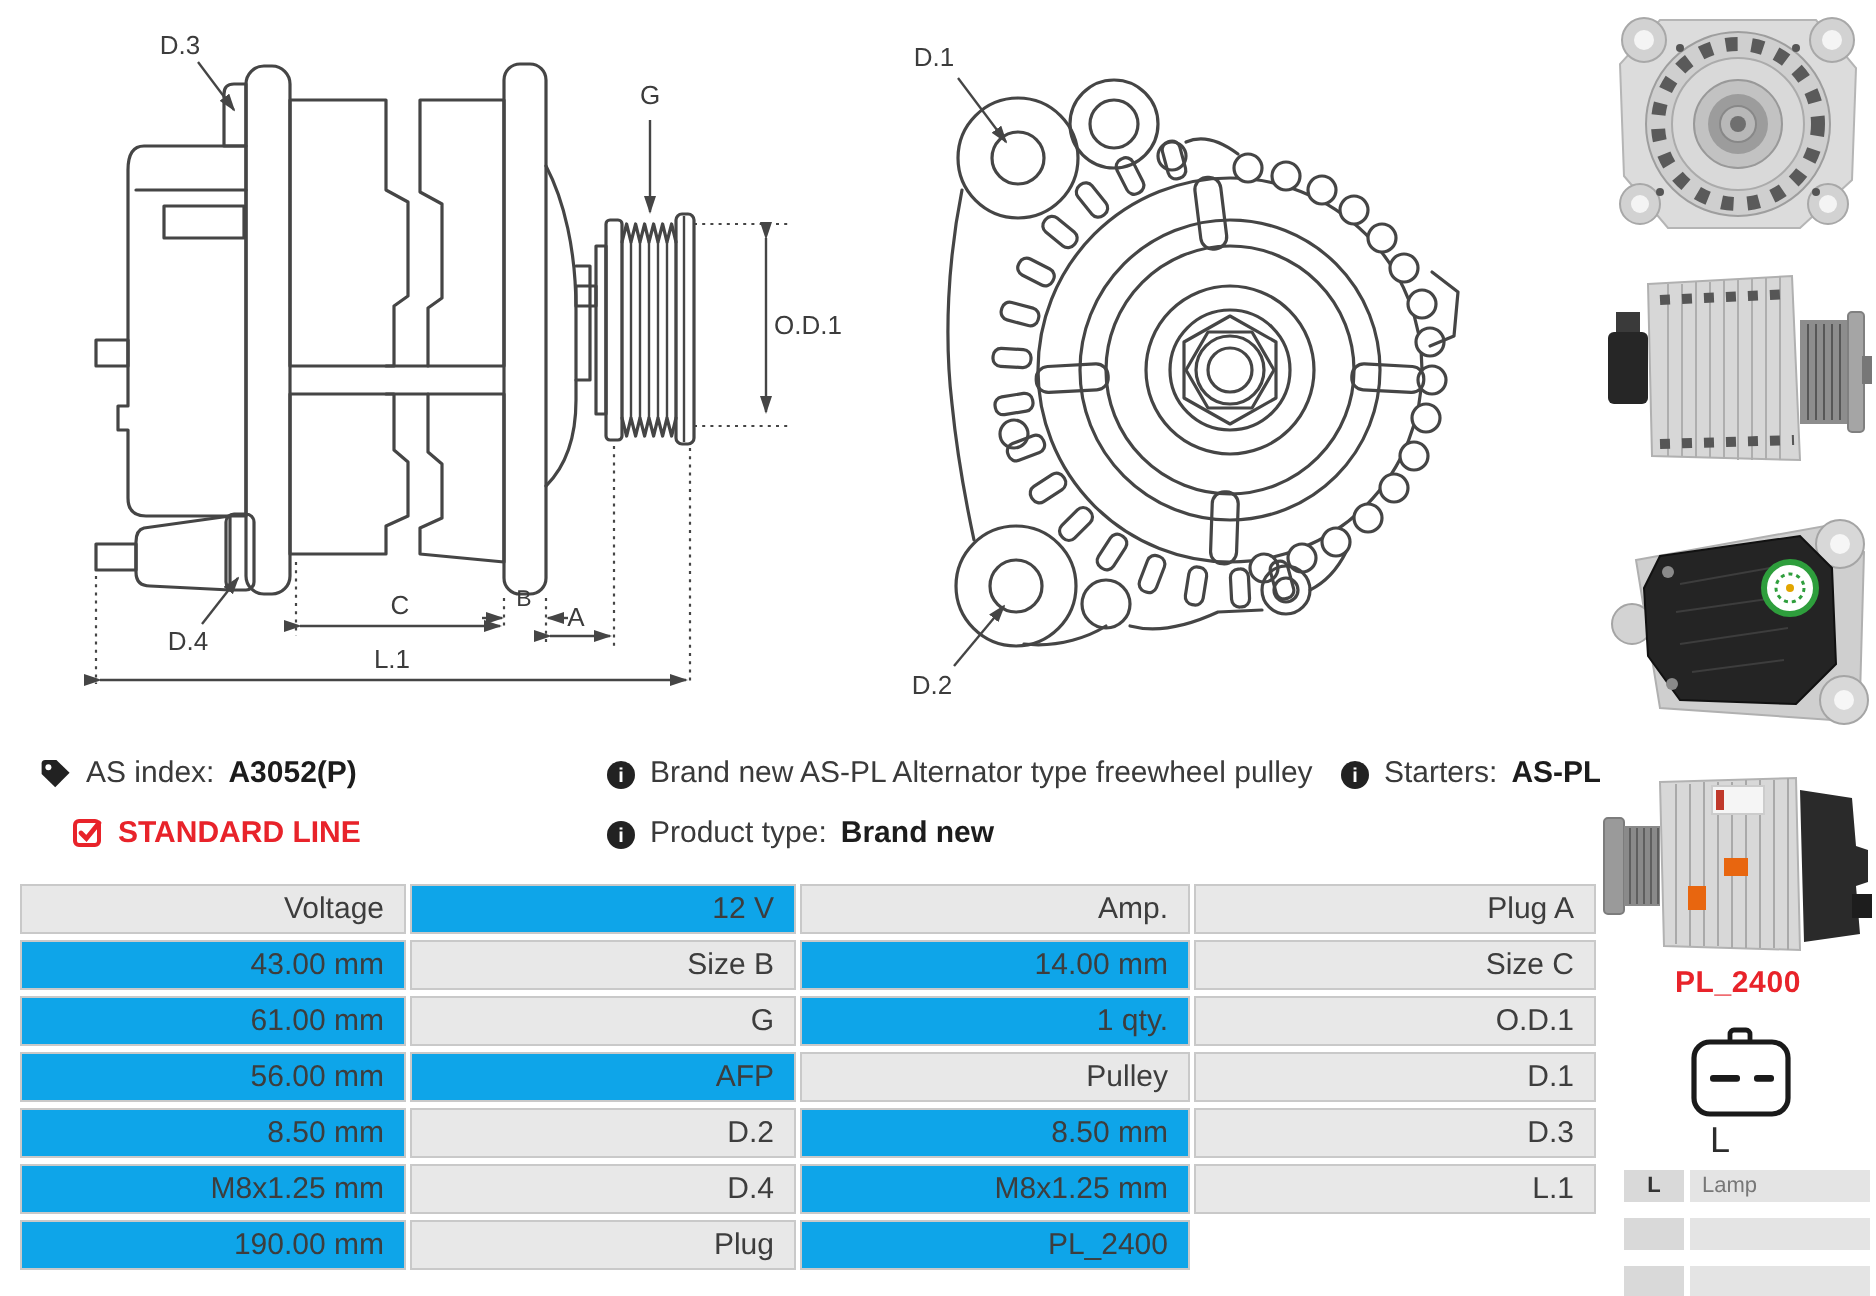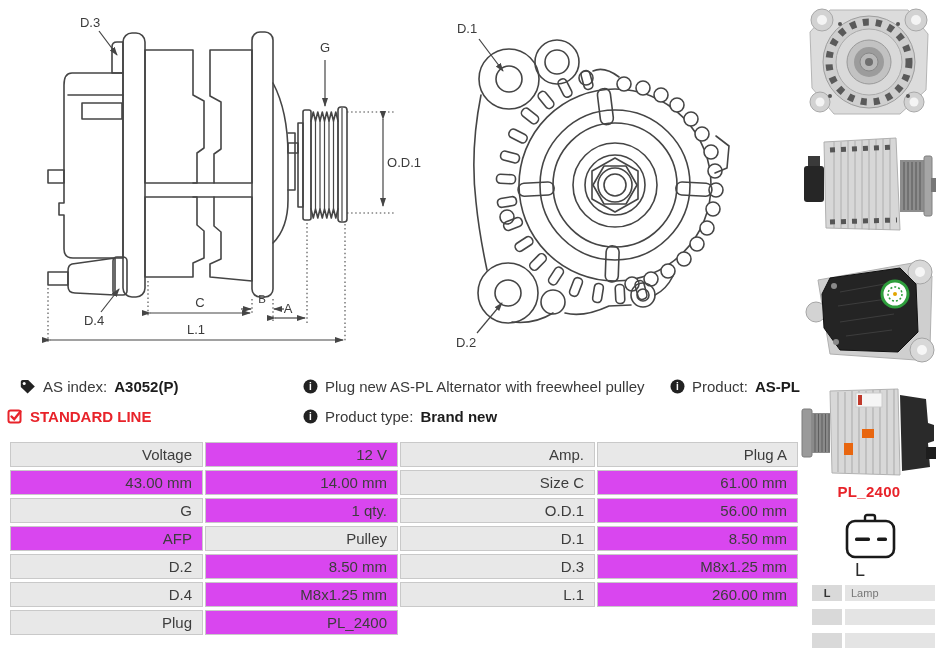--- a/index.html
+++ b/index.html
@@ -6,30 +6,30 @@
   .stage{position:relative;width:938px;height:648px;background:#fff;overflow:hidden;
          font-family:"Liberation Sans",sans-serif;color:#3a3a3a;}
   svg text{font-family:"Liberation Sans",sans-serif;}
   .dim{font-size:13px;fill:#3c3c3c;text-anchor:middle;}
   .dim-small{font-size:11.5px;fill:#3c3c3c;text-anchor:middle;}
   .ln{stroke:#454545;stroke-width:1.6;fill:none;stroke-linejoin:round;stroke-linecap:round;}
   .lnthin{stroke:#454545;stroke-width:1.2;fill:none;}
   .dot{stroke:#454545;stroke-width:1.1;fill:none;stroke-dasharray:1.5 2.6;}
   .scallop{stroke:#454545;stroke-width:1.6;fill:#ffffff;}
   .abs{position:absolute;}
-  .inforow{position:absolute;font-size:15px;color:#3a3a3a;display:flex;align-items:center;gap:7px;white-space:nowrap;}
+  .inforow{position:absolute;font-size:15px;color:#3a3a3a;display:flex;align-items:flex-end;gap:7px;white-space:nowrap;}
   .inforow b{color:#1c1c1c;}
   .red-bold{color:#e8232a;font-weight:bold;}
   .icon{display:inline-block;flex:0 0 auto;}
   .spec{position:absolute;left:10px;top:442px;display:grid;
         grid-template-columns:193px 193px 195px 201px;grid-auto-rows:25px;gap:3px 2px;}
   .cell{box-sizing:border-box;border:1px solid #c9c9c9;display:flex;align-items:center;
         justify-content:flex-end;padding-right:10px;font-size:15px;color:#3d3d3d;}
   .lblc{background:#e8e8e8;}
-  .valc{background:#d946ef;}
+  .valc{background:#0ea5e9;}
   .photo{position:absolute;left:800px;width:138px;background:#fff;}
   .plug-title{position:absolute;left:800px;top:483px;width:138px;text-align:center;
               font-size:15px;font-weight:bold;color:#e8232a;letter-spacing:.3px;}
   .pin-letter{position:absolute;left:840px;top:560px;width:40px;text-align:center;
               font-size:18px;color:#2c2c2c;}
   .pintable{position:absolute;left:812px;top:585px;display:grid;
             grid-template-columns:30px 90px;grid-auto-rows:16px;gap:8px 3px;}
   .pincell{font-size:11px;display:flex;align-items:center;}
   .pk{background:#d9d9d9;justify-content:center;font-weight:bold;color:#333;}
   .pv{background:#e4e4e4;padding-left:6px;color:#777;font-size:11px;}
@@ -206,33 +206,33 @@
     </svg>
     <span>AS index:</span>
     <b>A3052(P)</b>
   </div>
 
   <div class="inforow" style="left:303px;top:378px;">
     <svg class="icon" width="15" height="15" viewBox="0 0 15 15">
       <circle cx="7.5" cy="7.5" r="7" fill="#222"></circle>
       <text x="7.5" y="11.2" font-size="10" font-weight="bold" fill="#fff" text-anchor="middle" font-family="Liberation Serif,serif">i</text>
     </svg>
-    <span>Plug new AS-PL Alternator with freewheel pulley</span>
+    <span>Brand new AS-PL Alternator type freewheel pulley</span>
   </div>
 
   <div class="inforow" style="left:670px;top:378px;">
     <svg class="icon" width="15" height="15" viewBox="0 0 15 15">
       <circle cx="7.5" cy="7.5" r="7" fill="#222"></circle>
       <text x="7.5" y="11.2" font-size="10" font-weight="bold" fill="#fff" text-anchor="middle" font-family="Liberation Serif,serif">i</text>
     </svg>
-    <span>Product:</span>
+    <span>Starters:</span>
     <b>AS-PL</b>
   </div>
 
-  <div class="inforow" style="left:7px;top:408px;">
+  <div class="inforow" style="left:36px;top:408px;">
     <svg class="icon" width="16" height="16" viewBox="0 0 16 16">
       <rect x="1.5" y="1.5" width="12" height="12" rx="2" fill="none" stroke="#e8232a" stroke-width="2"></rect>
       <path d="M4.5,7.5 L7.2,10.2 L13.5,2.5" stroke="#e8232a" stroke-width="2.4" fill="none" stroke-linecap="round"></path>
     </svg>
     <span class="red-bold">STANDARD LINE</span>
   </div>
 
   <div class="inforow" style="left:303px;top:408px;">
     <svg class="icon" width="15" height="15" viewBox="0 0 15 15">
       <circle cx="7.5" cy="7.5" r="7" fill="#222"></circle>
@@ -243,20 +243,21 @@
   </div>
 
 
   <div class="spec">
     <div class="cell lblc">Voltage</div>
     <div class="cell valc">12 V</div>
     <div class="cell lblc">Amp.</div>
 
     <div class="cell lblc">Plug A</div>
     <div class="cell valc">43.00 mm</div>
+    <div class="cell lblc">Size B</div>
     <div class="cell valc">14.00 mm</div>
 
     <div class="cell lblc">Size C</div>
     <div class="cell valc">61.00 mm</div>
     <div class="cell lblc">G</div>
     <div class="cell valc">1 qty.</div>
 
     <div class="cell lblc">O.D.1</div>
     <div class="cell valc">56.00 mm</div>
     <div class="cell valc">AFP</div>
@@ -266,21 +267,21 @@
     <div class="cell valc">8.50 mm</div>
     <div class="cell lblc">D.2</div>
     <div class="cell valc">8.50 mm</div>
 
     <div class="cell lblc">D.3</div>
     <div class="cell valc">M8x1.25 mm</div>
     <div class="cell lblc">D.4</div>
     <div class="cell valc">M8x1.25 mm</div>
 
     <div class="cell lblc">L.1</div>
-    <div class="cell valc">260.00 mm</div>
+    <div class="cell valc">190.00 mm</div>
     <div class="cell lblc">Plug</div>
     <div class="cell valc">PL_2400</div>
   </div>
 
   <div class="photo" style="top:4px;height:116px;">
     <svg width="138" height="116" viewBox="0 0 138 116">
       <path d="M30,6 L108,6 L128,30 L126,86 L100,110 L34,110 L12,84 L10,28 Z" fill="#dcdcdc" stroke="#b5b5b5"></path>
       <circle cx="22" cy="16" r="11" fill="#d2d2d2" stroke="#a8a8a8"></circle>
         <circle cx="22" cy="16" r="5" fill="#f4f4f4"></circle>
       <circle cx="116" cy="16" r="11" fill="#d2d2d2" stroke="#a8a8a8"></circle>

